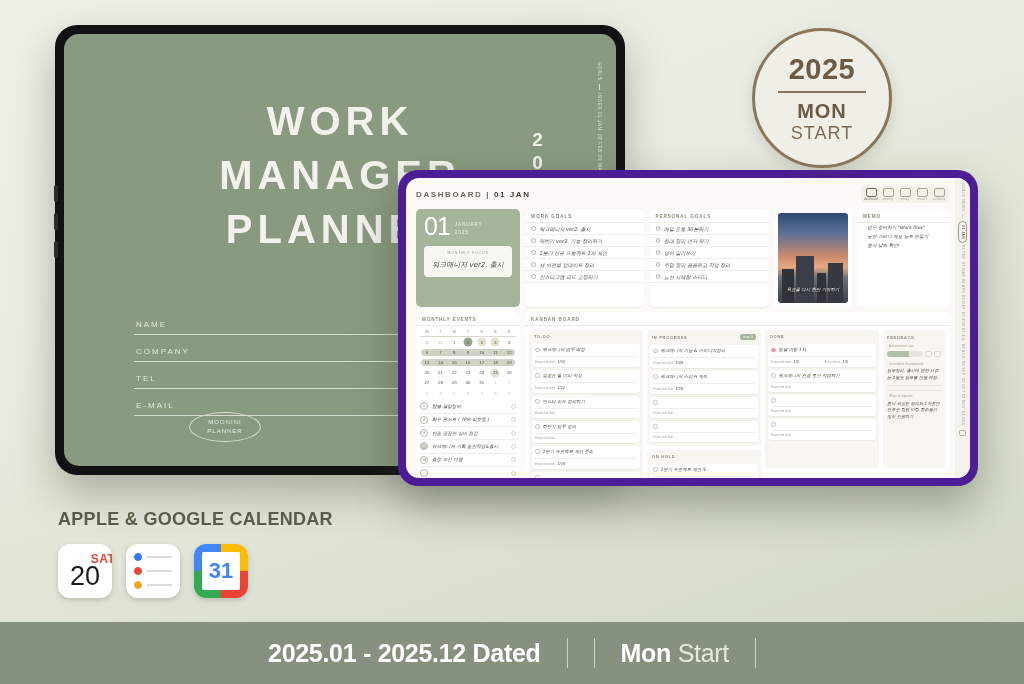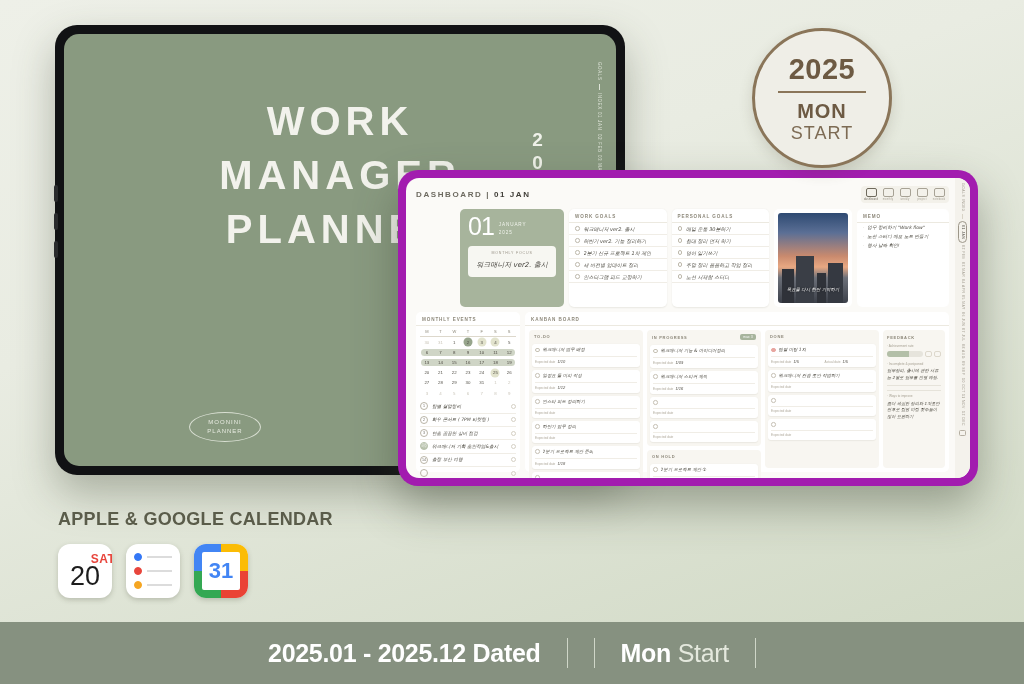--- a/index.html
+++ b/index.html
@@ -54,21 +54,21 @@
     writing-mode:vertical-rl; font-size:4.5px; color:#dfe4d8;
     letter-spacing:.6px; white-space:nowrap;
   }
   .cover-tabs .ct.sep { height:6px; width:1px; background:#dfe4d8; }
   .back-buttons { position:absolute; left:-1px; top:160px; width:4px; }
   .back-buttons i { display:block; width:4px; height:17px; background:#2a2b2d; border-radius:2px; margin-bottom:11px; }
 
   
   .tablet-front {
     position:absolute; left:398px; top:170px; width:580px; height:316px;
-    background:#a21caf; border-radius:20px;
+    background:#4c1d95; border-radius:20px;
     box-shadow:0 20px 44px rgba(60,70,50,.42);
     padding:8px;
   }
   .tablet-front .screen {
     width:100%; height:100%; background:#fbfaf7; border-radius:13px;
     overflow:hidden; position:relative; display:flex;
   }
   .dash { flex:1; padding:8px 6px 6px 10px; display:flex; flex-direction:column; min-width:0; }
 
   .dash-head { display:flex; align-items:center; justify-content:space-between; margin-bottom:6px; }
@@ -79,21 +79,21 @@
   .navicon .gl { width:11px; height:9px; border:.8px solid #a7a295; border-radius:2px; position:relative; }
   .navicon .lb { font-size:2.6px; color:#a7a295; letter-spacing:.2px; }
   .navicon.active .gl { border-color:#6f6a5d; }
   .navicon.active .lb { color:#6f6a5d; }
 
   .row-top { display:flex; gap:5px; height:98px; }
   .card { background:#fff; border-radius:5px; box-shadow:0 .5px 1.5px rgba(90,85,70,.10); }
   .card-h { font-size:4.6px; letter-spacing:.9px; color:#8d887a; padding:5px 6px 3px; border-bottom:.6px solid #ece9e0; font-weight:700; }
 
   
-  .date-card { width:104px; background:#a7b49c; border-radius:5px; padding:7px 8px; flex-shrink:0;margin-left:44px; }
+  .date-card { width:104px; background:#a7b49c; border-radius:5px; padding:7px 8px; flex-shrink:0; }
   .date-top { display:flex; align-items:flex-start; gap:5px; }
   .date-num { font-size:25px; color:#fff; font-weight:300; line-height:.85; letter-spacing:-1px; }
   .date-mon { font-size:4.6px; color:#f1f4ed; letter-spacing:.9px; padding-top:5px; line-height:1.7; }
   .focus-box { margin-top:9px; background:#f7f7f2; border-radius:4px; padding:5px 4px 7px; text-align:center; }
   .focus-lb { font-size:3.6px; color:#9a9488; letter-spacing:.8px; }
   .focus-tx { font-size:7px; color:#44423c; margin-top:5px; font-style:italic; font-family:"DejaVu Sans", sans-serif; }
 
   .goals { flex:1; display:flex; flex-direction:column; min-width:0; }
   .goal-row { display:flex; align-items:center; gap:4px; padding:2.5px 6px; border-bottom:.5px solid #f0ede6; }
   .chk { width:4.5px; height:4.5px; border:.7px solid #bdb8ab; border-radius:50%; flex-shrink:0; }
@@ -226,20 +226,34 @@
         <i></i>
         <i></i>
         <i></i>
       </div>
     <div class="screen">
       <div class="cover-inner">
         <div class="cover-title">
           <div>WORK</div>
           <div>MANAGER</div>
           <div>PLANNER</div>
+        </div>
+        <div class="cover-fields">
+          <div class="cover-field">
+              <span>NAME</span>
+            </div>
+          <div class="cover-field">
+              <span>COMPANY</span>
+            </div>
+          <div class="cover-field">
+              <span>TEL</span>
+            </div>
+          <div class="cover-field">
+              <span>E-MAIL</span>
+            </div>
         </div>
       </div>
       <div class="cover-logo">
         <div>MOONINI</div>
         <div>PLANNER</div>
       </div>
       <div class="cover-year">2025</div>
       <div class="cover-tabs">
         <div class="ct">GOALS</div>
         <div class="ct sep"></div>

